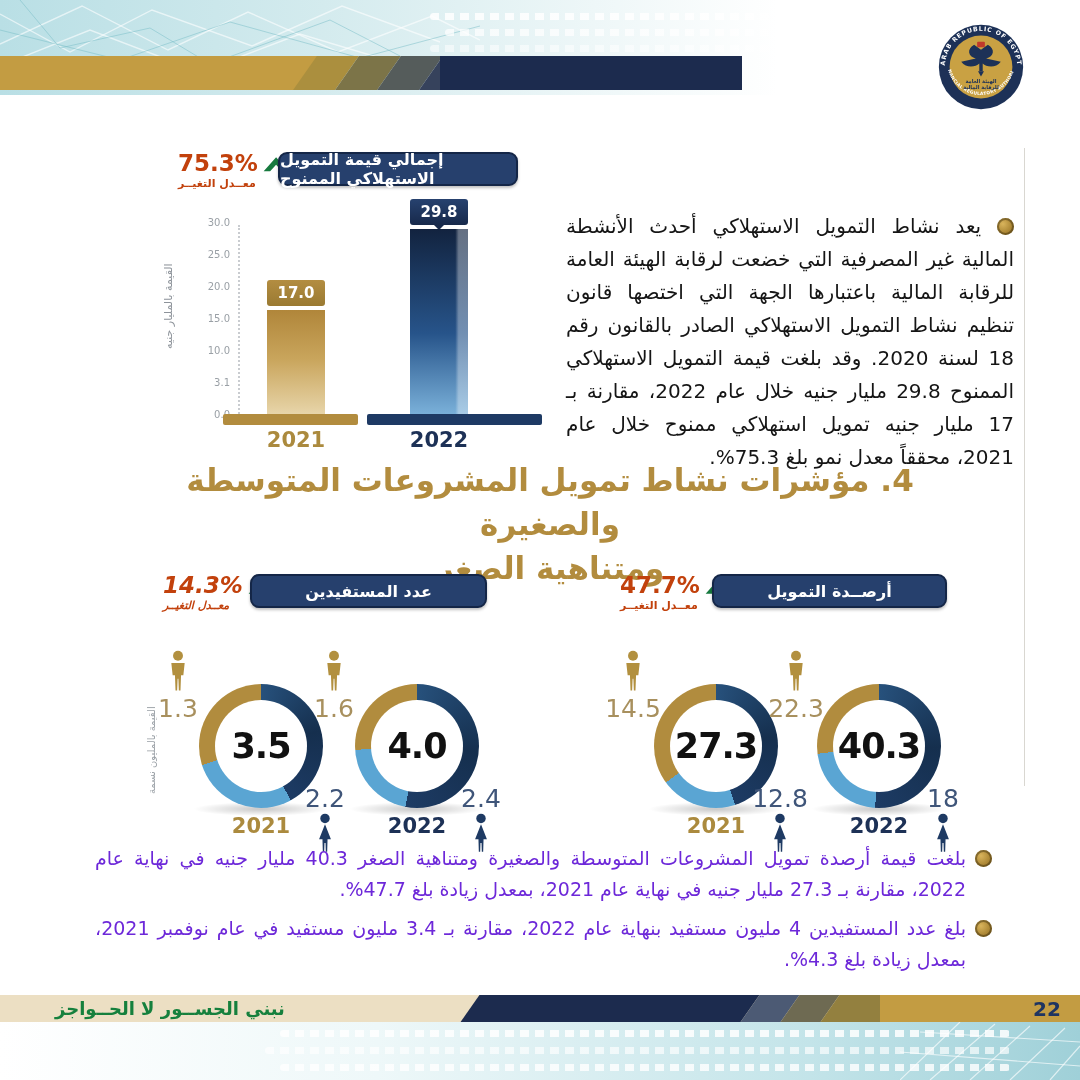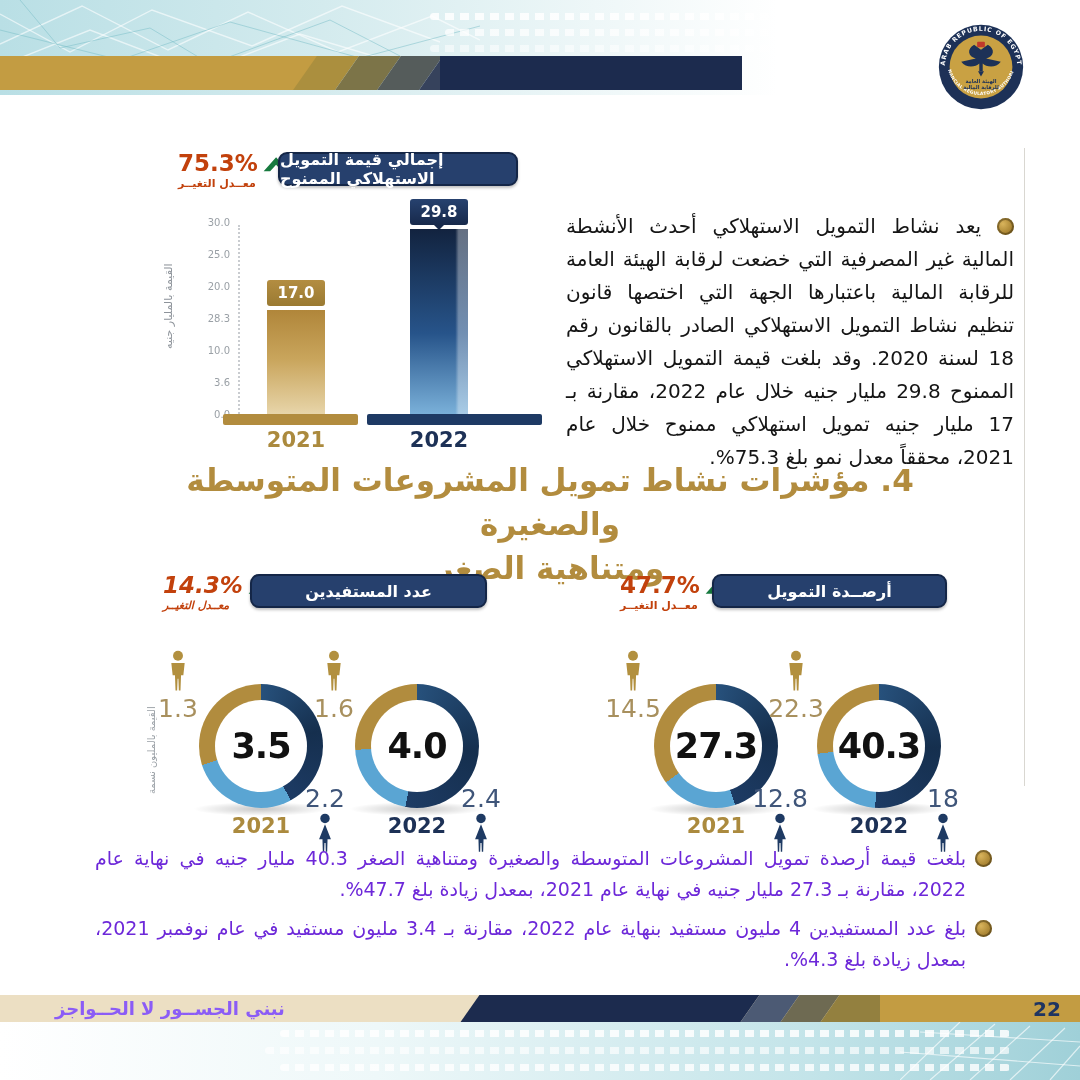--- a/index.html
+++ b/index.html
@@ -83,21 +83,21 @@
     background:radial-gradient(ellipse at center,rgba(0,0,0,.22),rgba(0,0,0,0) 70%);}
   .unit-year{position:absolute;left:52px;top:170px;width:124px;text-align:center;font-size:21px;font-weight:bold;}
   .v-unit-label{position:absolute;left:146px;top:690px;height:120px;writing-mode:vertical-rl;transform:rotate(180deg);
     color:#9aa0a6;font-size:10px;text-align:center;}
 
   .margin-line{position:absolute;left:1024px;top:148px;width:1px;height:638px;background:rgba(120,110,90,.28);}
 
   
   .footer-bar{position:absolute;left:0;top:995px;width:1080px;height:27px;background:#ecdfc3;}
   .footer-slogan{position:absolute;left:55px;top:995px;height:27px;line-height:27px;
-    color:#8b5cf6;font-size:18px;font-weight:bold;direction:rtl;}
+    color:#15803d;font-size:18px;font-weight:bold;direction:rtl;}
   .f-shape{position:absolute;top:995px;height:27px;transform:skewX(-35deg);}
   .f-gold-main{position:absolute;top:995px;height:27px;left:880px;width:200px;background:#c39c42;}
   .page-num{position:absolute;left:1022px;top:997px;width:50px;text-align:center;
     color:#1e3461;font-size:20px;font-weight:bold;}
   .bottom-teal{position:absolute;left:0;top:1022px;width:1080px;height:58px;
     background:linear-gradient(90deg,#ffffff 0%,#eef8f9 35%,#c3e4e9 75%,#9fd0d8 100%);}
 
   .person-icon{display:block;margin:0 auto;}
 </style>
 </head>
@@ -165,23 +165,23 @@
   <div class="pill" style="left:278px;top:152px;width:240px;">
     <span>إجمالي قيمة التمويل الاستهلاكي الممنوح</span>
   </div>
 
   <div class="barchart">
     <div class="bc-ylabel">القيمة بالمليار جنيه</div>
     <div id="tick-col">
         <div class="tick" style="top: 21px;">30.0</div>
         <div class="tick" style="top: 53px;">25.0</div>
         <div class="tick" style="top: 85px;">20.0</div>
-        <div class="tick" style="top: 117px;">28.3</div>
+        <div class="tick" style="top: 117px;">15.0</div>
         <div class="tick" style="top: 149px;">10.0</div>
-        <div class="tick" style="top: 181px;">3.6</div>
+        <div class="tick" style="top: 181px;">3.1</div>
         <div class="tick" style="top: 213px;">0.0</div>
       </div>
     <div class="tick-rail"></div>
 
     <div class="bar-wrap" style="left: 107px; height: 109px;">
       <div class="bar-tag tag-gold">17.0</div>
       <div class="bar-fill fill-gold"></div>
     </div>
     <div class="bar-wrap" style="left: 250px; height: 190px;">
       <div class="bar-tag tag-navy">29.8</div>

